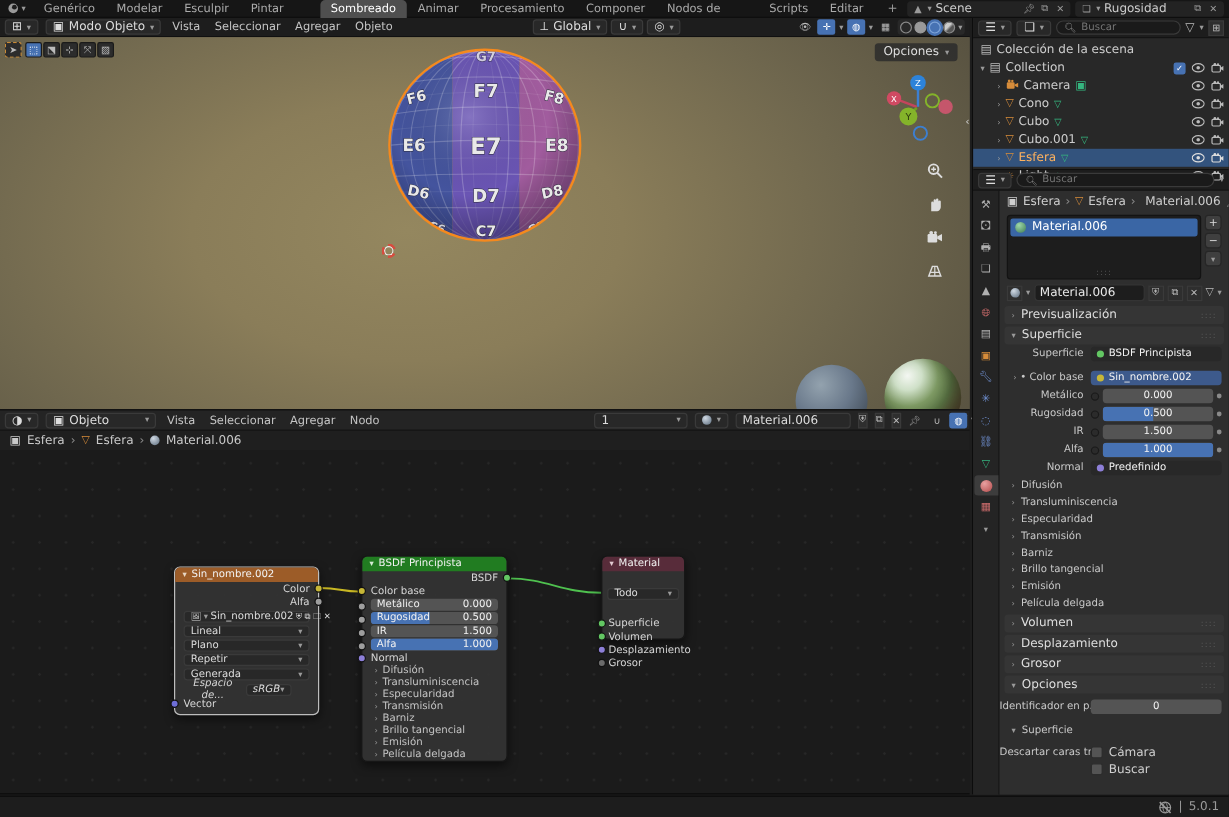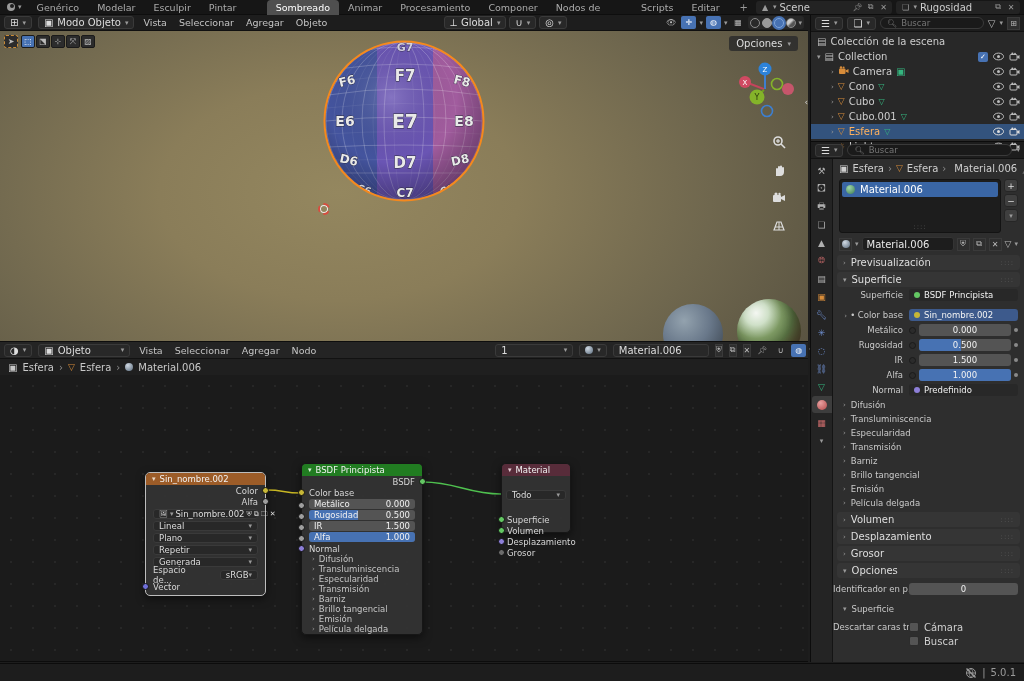--- a/index.html
+++ b/index.html
@@ -56,21 +56,21 @@
 
   
   .sh-header { position:absolute; left:0; top:341px; width:808px; height:18px; background:#242424; border-top:1px solid #0e0e0e; border-bottom:1px solid #121212; display:flex; align-items:center; gap:6px; padding:0 4px; }
   .sh-crumb { position:absolute; left:0; top:359px; width:808px; height:16px; background:#1f1f1f; display:flex; align-items:center; gap:5px; padding:0 8px; color:#c9c9c9; }
   .crumb-sep { color:#8a8a8a; }
   .node-canvas { position:absolute; left:0; top:375px; width:808px; height:287px; background:#1b1b1b;
      background-image:radial-gradient(circle, #272727 1px, transparent 1.2px); background-size:22px 22px; border-bottom:1px solid #0c0c0c; }
   .node { position:absolute; background:#333333f2; border:1px solid #161616; border-radius:5px; box-shadow:0 3px 8px rgba(0,0,0,.5); font-size:8.5px; color:#d6d6d6; }
   .node.active { border-color:#bdbdbd; }
   .node-h { height:12px; border-radius:4px 4px 0 0; display:flex; align-items:center; gap:4px; padding:0 6px; color:#f2f2f2; font-size:8.5px; }
-  .nrow { position:relative; display:flex; align-items:center; height:11px; padding:0 7px; }
+  .nrow { position:relative; display:flex; align-items:center; height:11px; padding:0 7px;text-align:center; }
   .nrow.right { justify-content:flex-end; }
   .sock { position:absolute; width:7px; height:7px; border-radius:50%; border:1px solid #111; top:2px; }
   .sock.l { left:-4px; } .sock.r { right:-4px; }
   .nfield { display:flex; align-items:center; justify-content:space-between; background:#545454; border-radius:3px; height:10px; margin:1px 7px; padding:0 5px; color:#f0f0f0; position:relative; overflow:hidden; }
   .nfield .fillbar { position:absolute; left:0; top:0; bottom:0; background:#4772b3; }
   .nfield span { position:relative; }
   .ndd { display:flex; align-items:center; justify-content:space-between; background:#282828; border:1px solid #3a3a3a; border-radius:3px; height:10px; margin:2px 7px; padding:0 5px; color:#ddd; }
   .nsub { display:flex; align-items:center; gap:4px; height:10px; padding:0 10px; color:#c4c4c4; }
   .chev { color:#9a9a9a; font-size:7px; }
 
@@ -442,21 +442,21 @@
           <span class="chev">▾</span>
         </div>
       <div class="ndd">
           <span>Repetir</span>
           <span class="chev">▾</span>
         </div>
       <div class="ndd">
           <span>Generada</span>
           <span class="chev">▾</span>
         </div>
-      <div class="nrow" style="height:12px; gap:13px; padding-right:0;">
+      <div class="nrow" style="height:12px; gap:3px; padding-right:15px;font-style:italic;">
         <span>Espacio de...</span>
         <div class="ndd" style="flex:1; margin:0 7px 0 0;">
             <span>sRGB</span>
             <span class="chev">▾</span>
           </div>
       </div>
       <div class="nrow">
         <span class="sock l" style="background:#6e6ed8;"></span>
         <span>Vector</span>
       </div>

